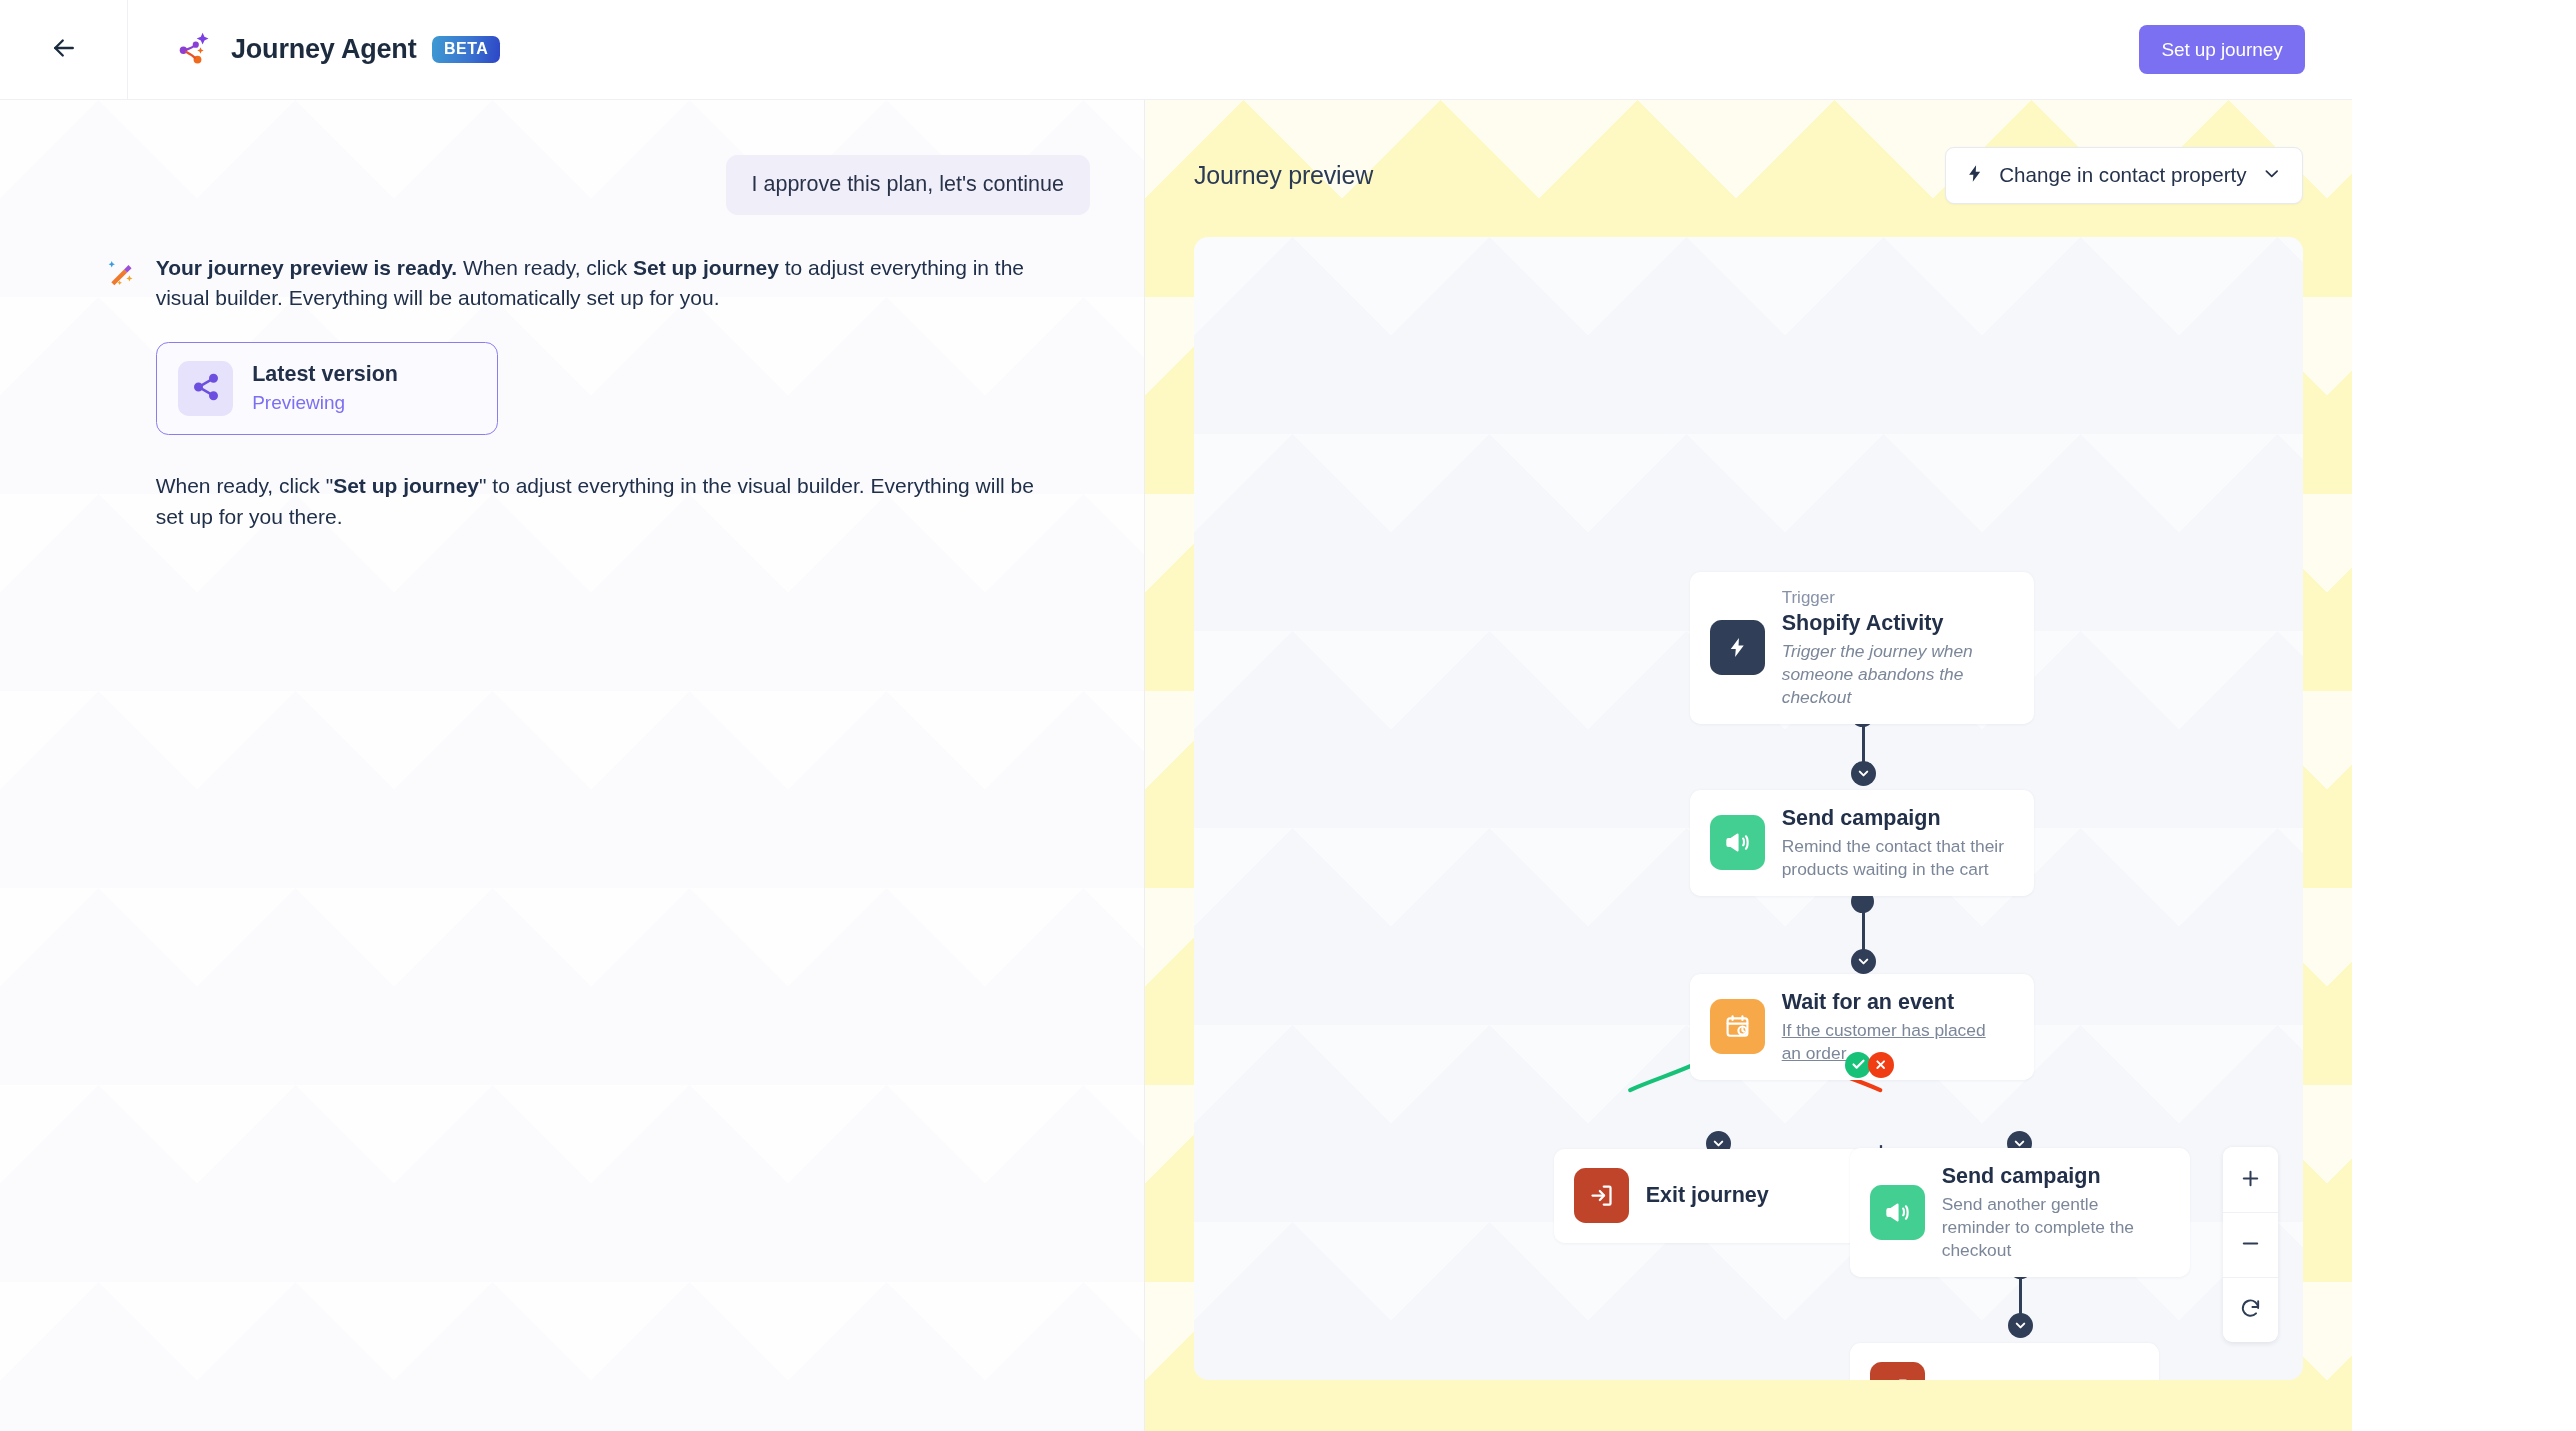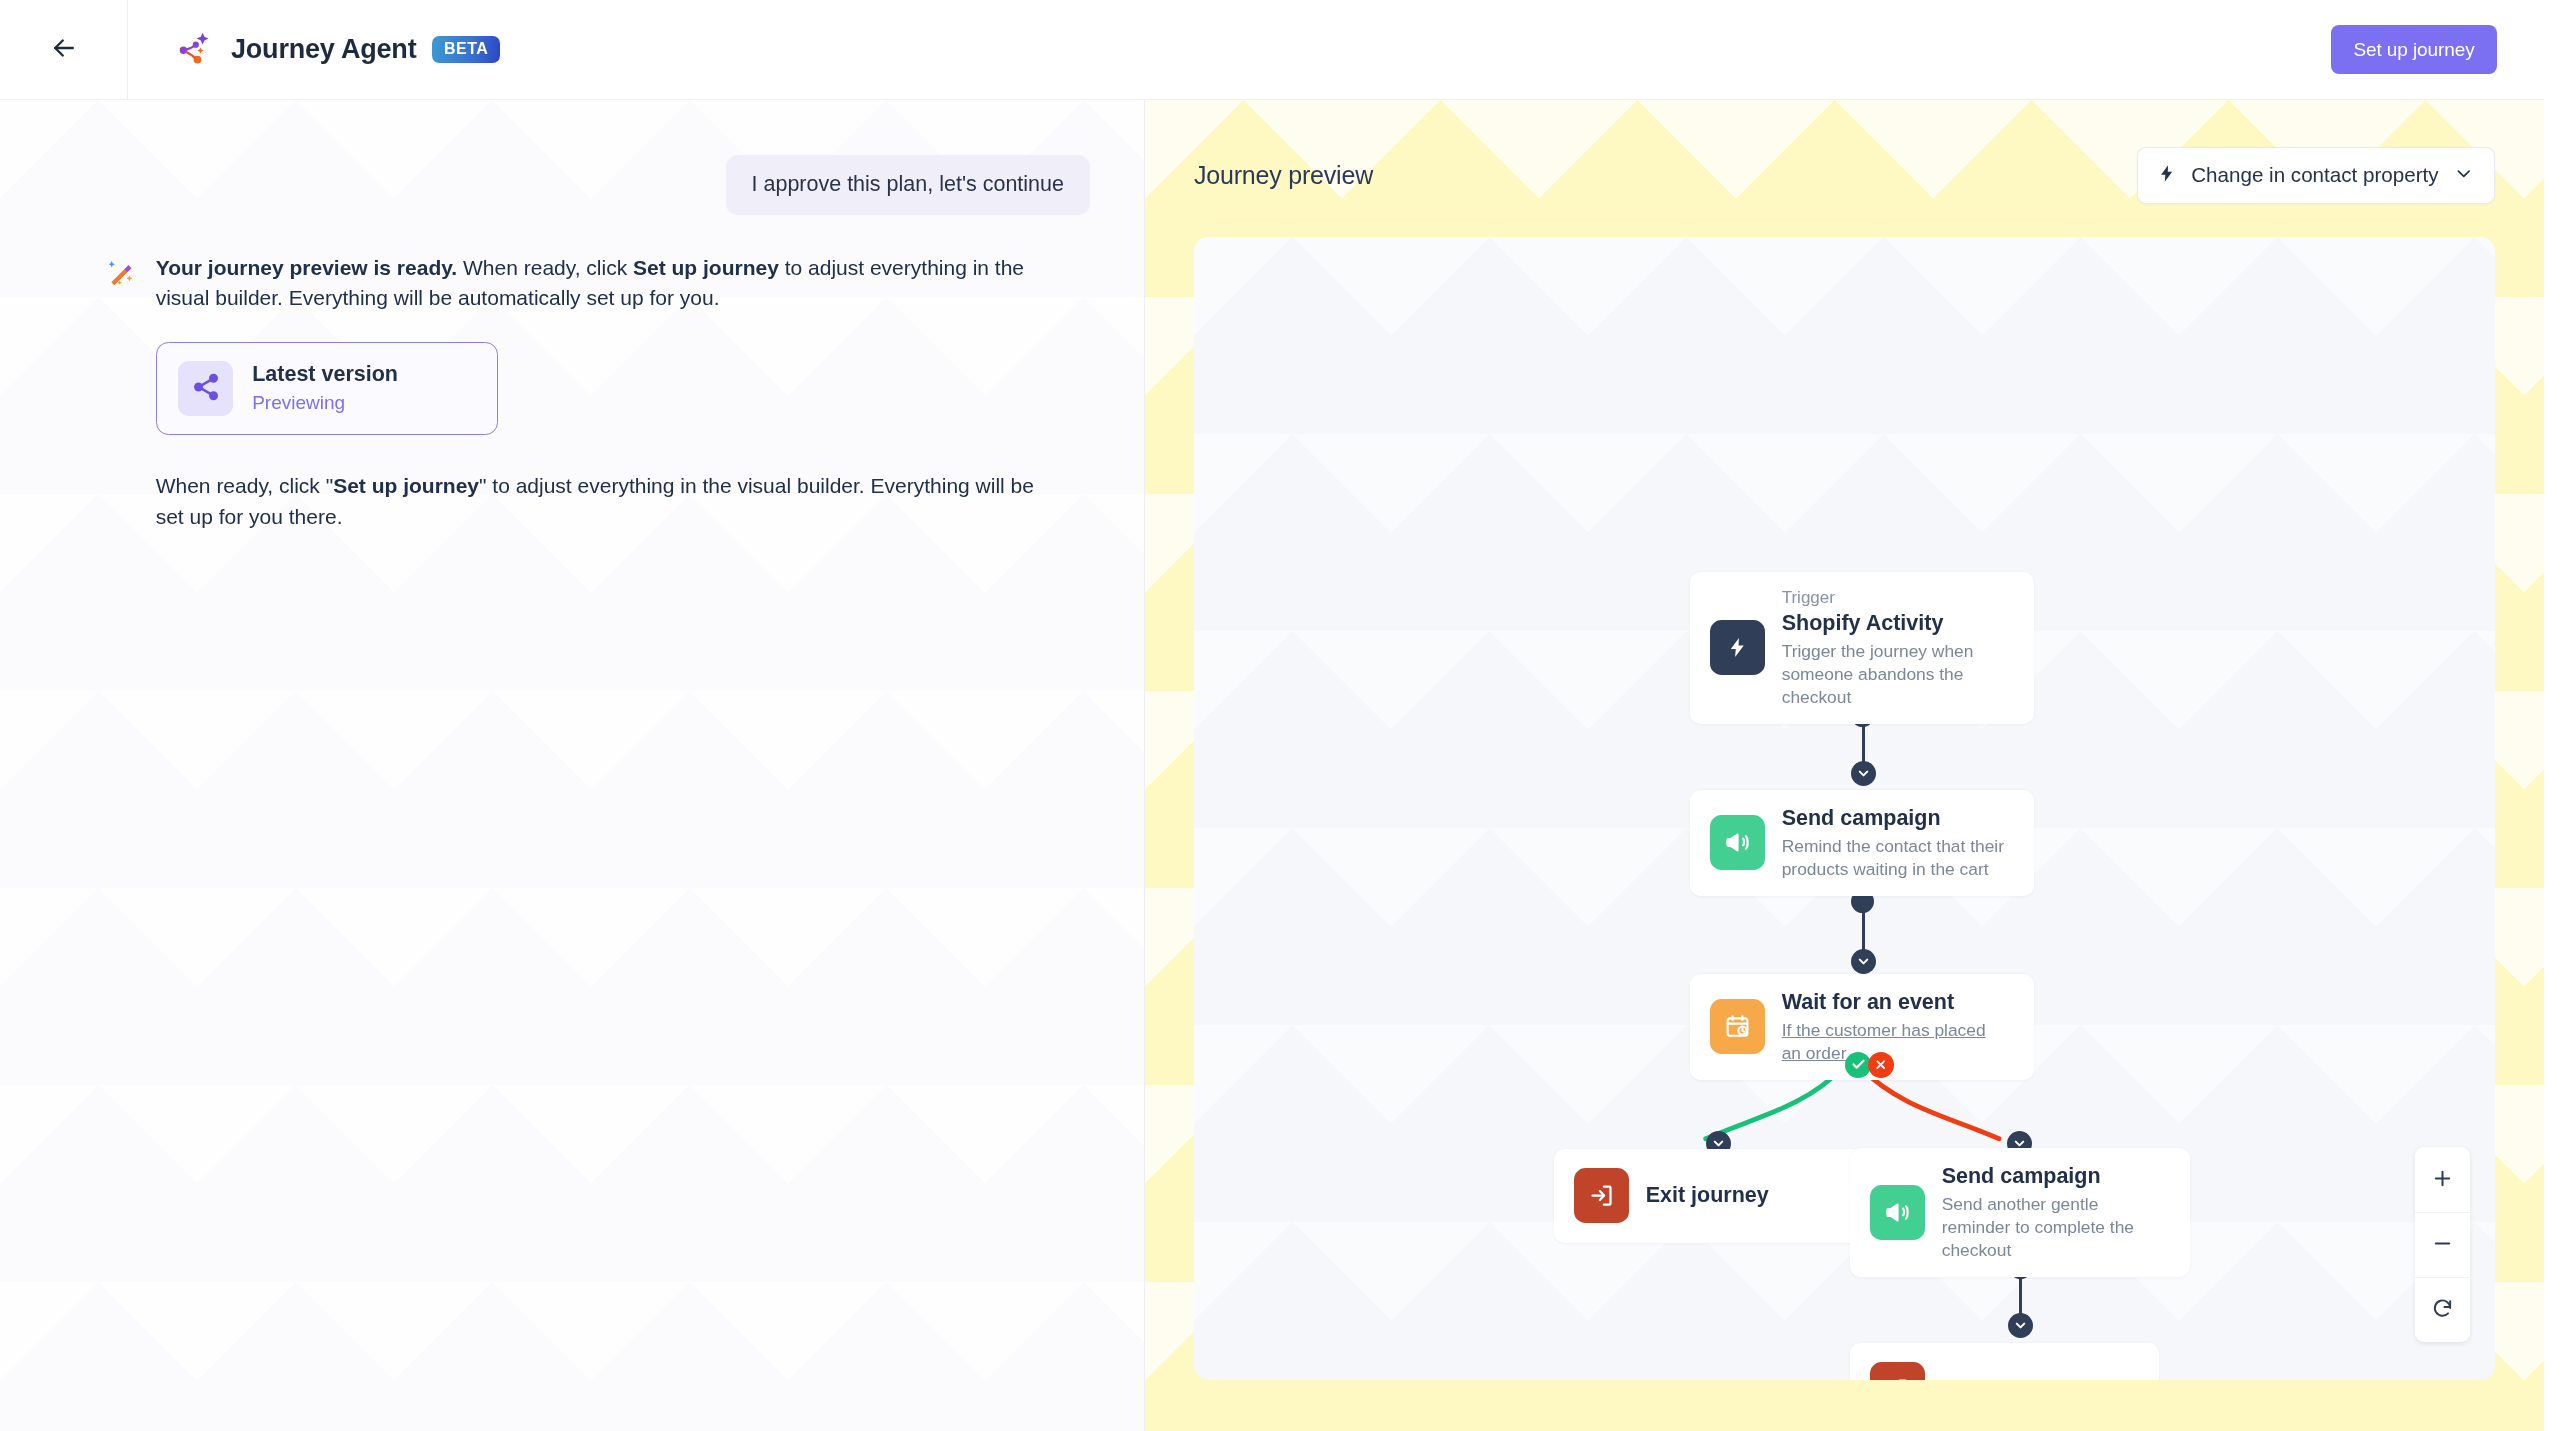--- a/index.html
+++ b/index.html
@@ -3,21 +3,21 @@
 <meta charset="utf-8">
 <style>
   * { box-sizing: border-box; margin: 0; padding: 0; }
   html, body {
     width: 2576px; height: 1431px;
     font-family: "Liberation Sans", sans-serif;
     background: #ffffff;
     overflow: hidden;
   }
 
-  .app { position: relative; width: 2544px; height: 1431px; display: flex; flex-direction: column; }
+  .app { position: relative; width: 2352px; height: 1431px; display: flex; flex-direction: column; }
 
   
   .header {
     height: 100px; flex: 0 0 100px;
     display: flex; align-items: center;
     background: #ffffff;
     border-bottom: 1.8px solid #eef0f4;
     position: relative; z-index: 5;
   }
   .back-cell {
@@ -192,21 +192,21 @@
   }
   .node-icon {
     width: 55px; height: 55px; flex: 0 0 55px;
     border-radius: 11.6px;
     display: flex; align-items: center; justify-content: center;
   }
   .node-text { display: flex; flex-direction: column; justify-content: center; }
   .node-kicker { font-size: 17px; color: #8792a8; line-height: 1.25; margin-bottom: 1.8px; }
   .node-title { font-size: 21.5px; font-weight: bold; color: #22304a; line-height: 1.25; }
   .node-desc { font-size: 17.4px; color: #7b8799; line-height: 1.32; margin-top: 3.6px; max-width: 233px; }
-  .node-desc.italic { }
+  .node-desc.italic { font-style: italic; }
 
   .ic-trigger { background: #303e58; }
   .ic-green   { background: #44cf92; }
   .ic-orange  { background: #f7a94a; }
   .ic-red     { background: #bf4429; }
 
   
   .conn-line { position: absolute; width: 2.7px; background: #303e58; }
   .conn-dot {
     position: absolute; width: 23px; height: 23px; border-radius: 50%;

